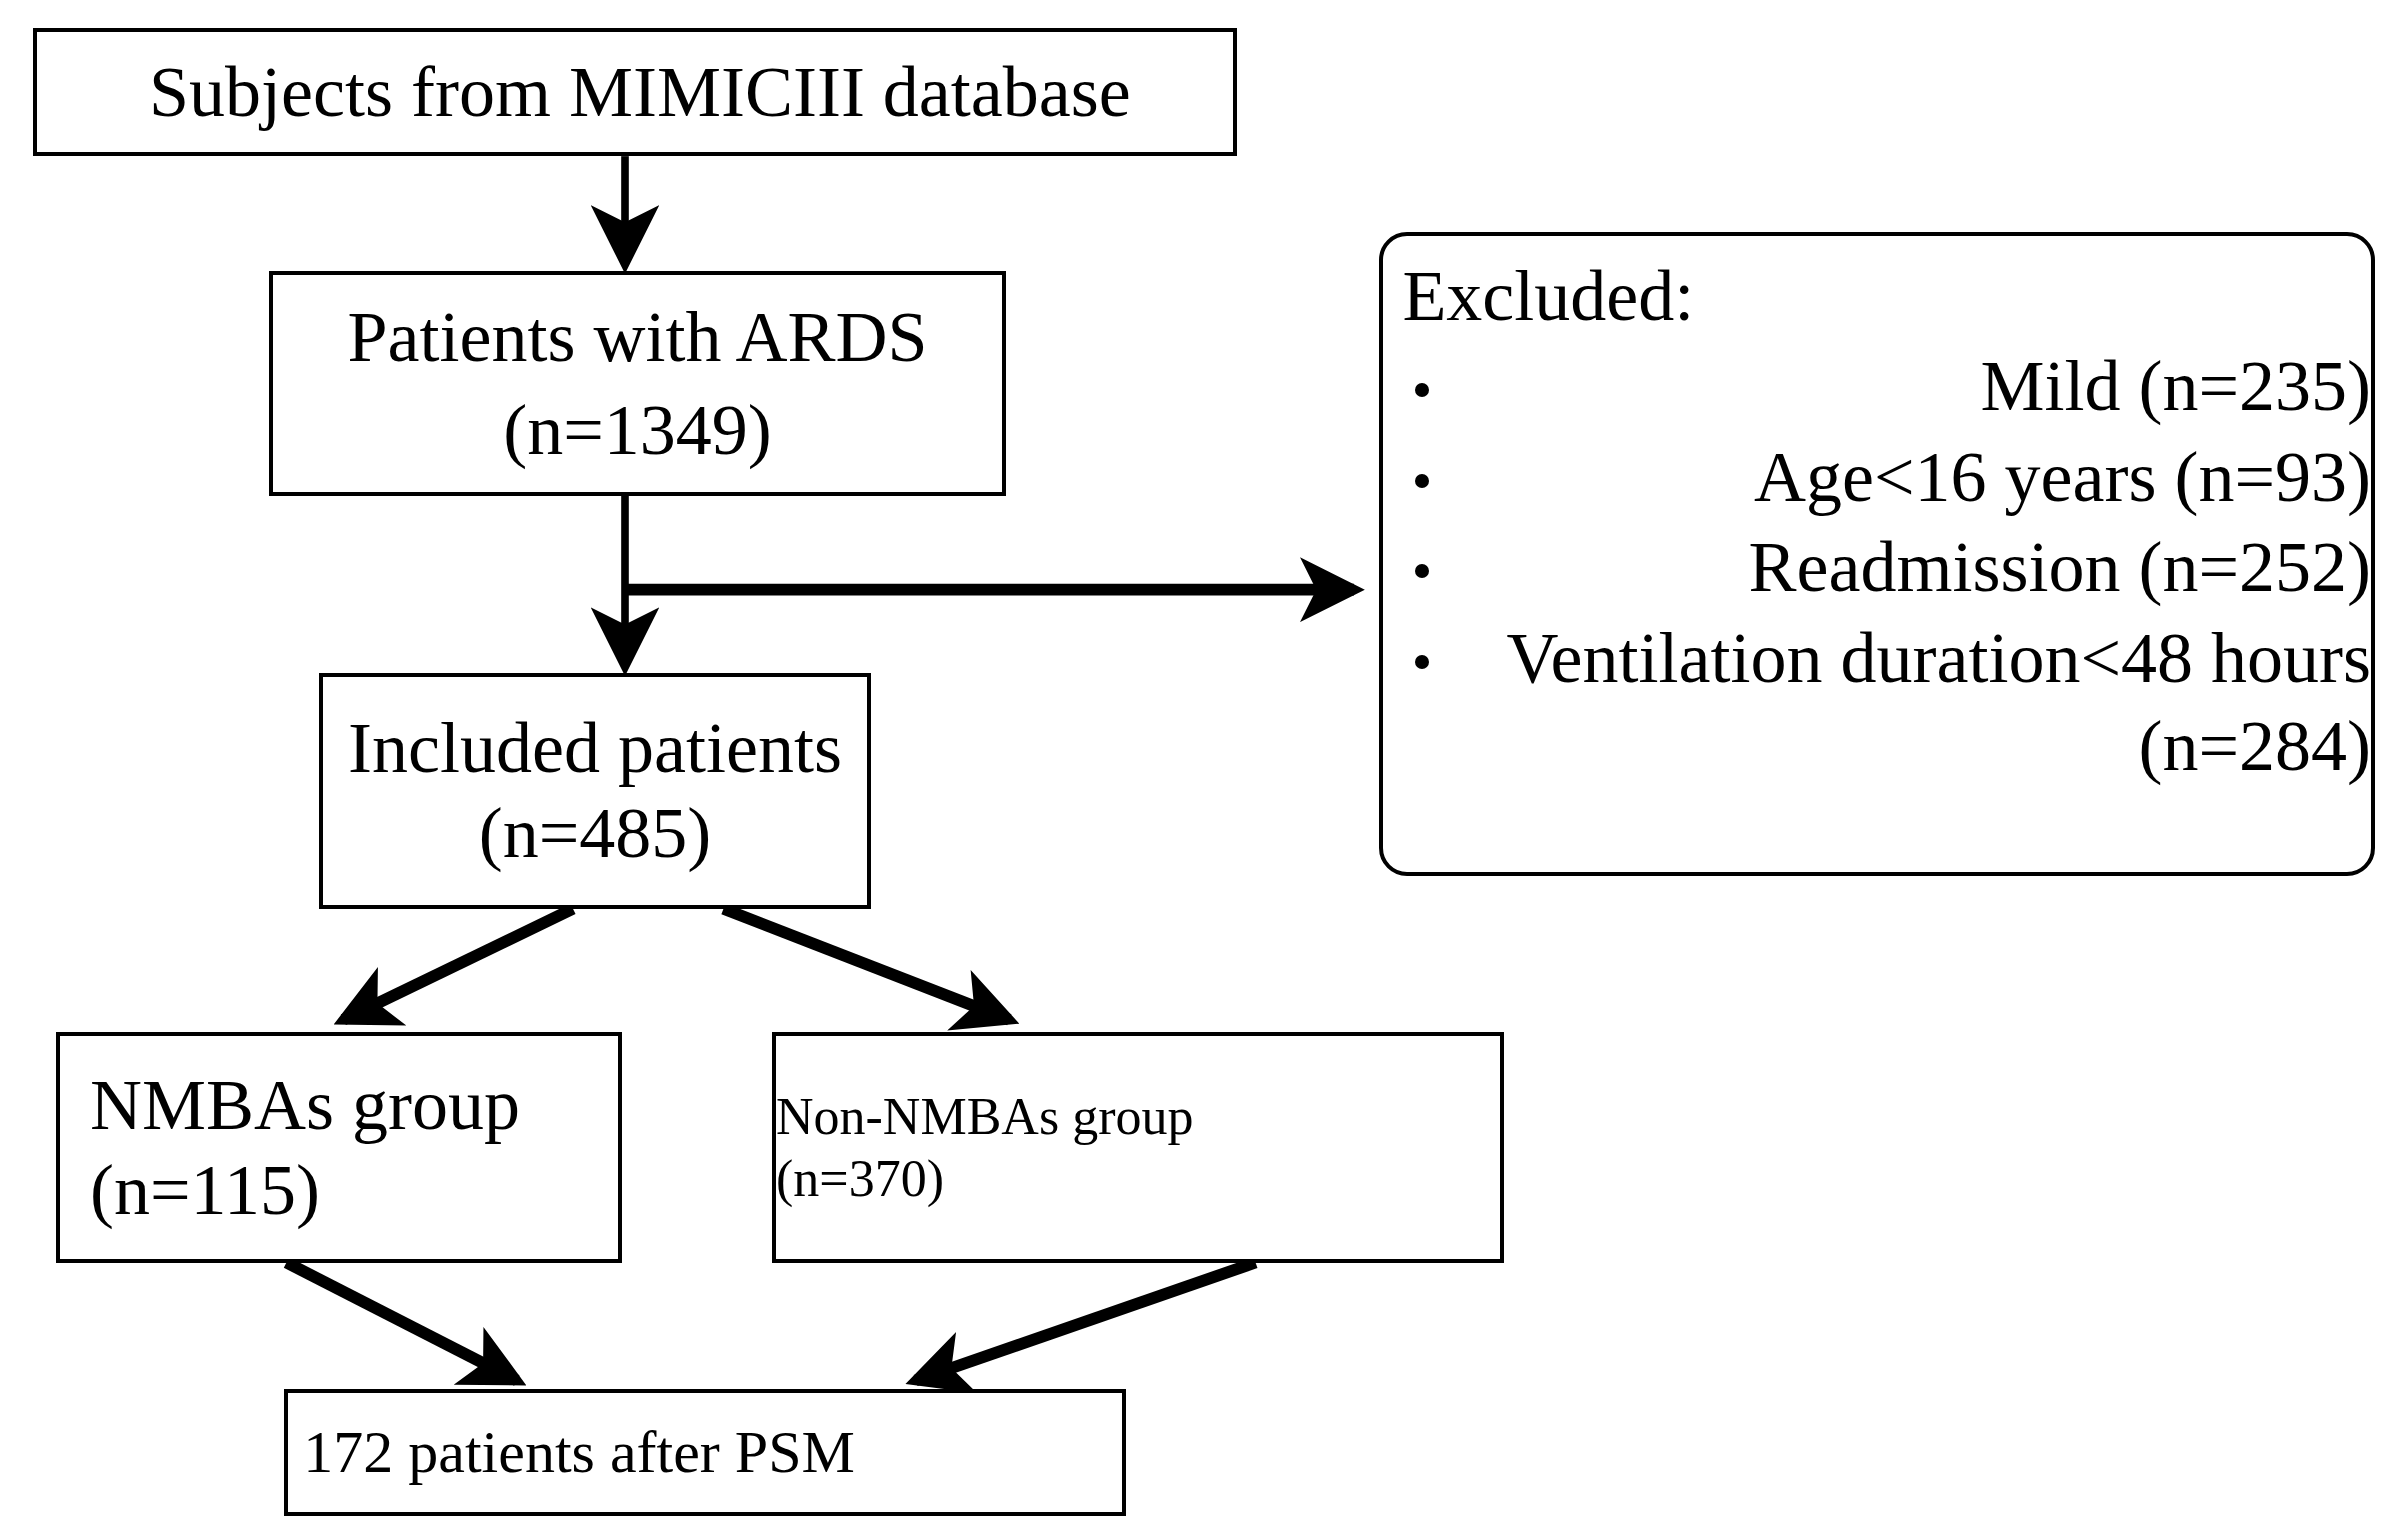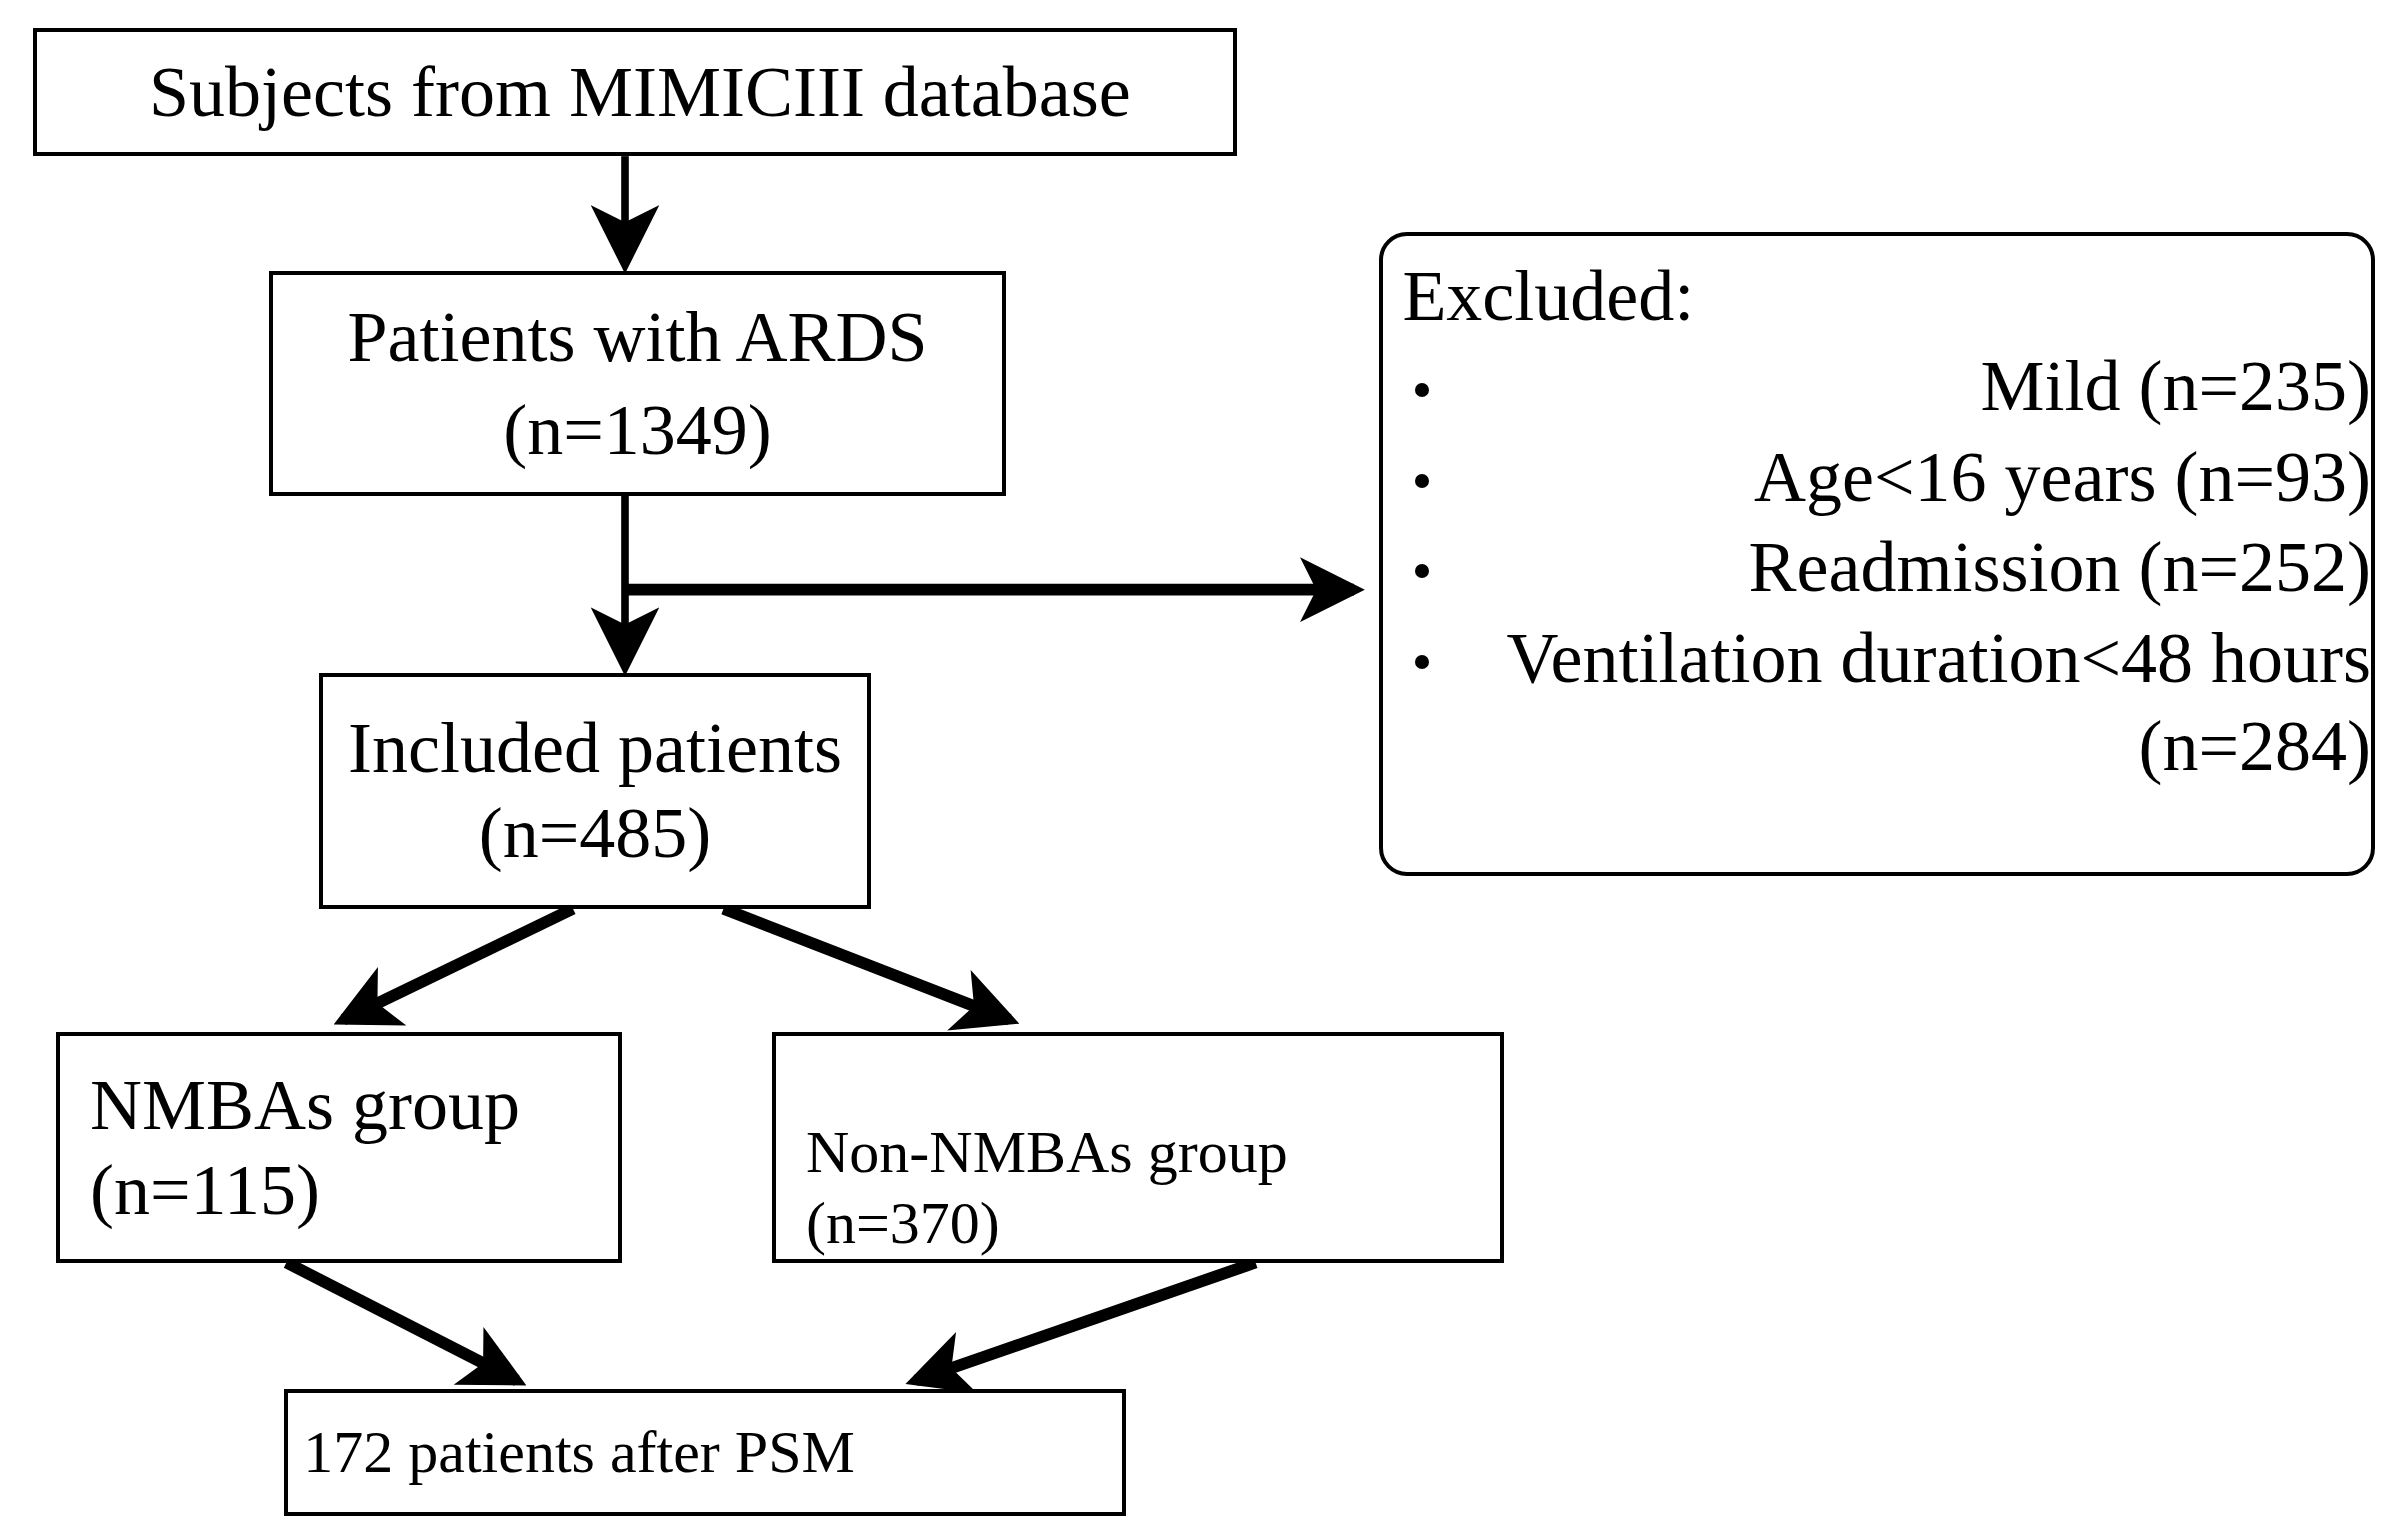--- a/index.html
+++ b/index.html
@@ -62,23 +62,22 @@
   }
   #node-nmbas {
     left: 44px; top: 1032px;
     width: 566px; height: 231px;
     font-size: 72px;
     padding-left: 30px;
   }
   #node-nonnmbas {
     left: 760px; top: 1032px;
     width: 732px; height: 231px;
-    font-size: 60px;
-    padding-left: 30px;
-    justify-content: flex-end;
+    font-size: 52px;
+    padding-left: 0;
   }
   #node-psm {
     left: 272px; top: 1389px;
     width: 842px; height: 127px;
     font-size: 60px;
     padding-left: 15.3px;
   }
 
   
   #excluded-list {

